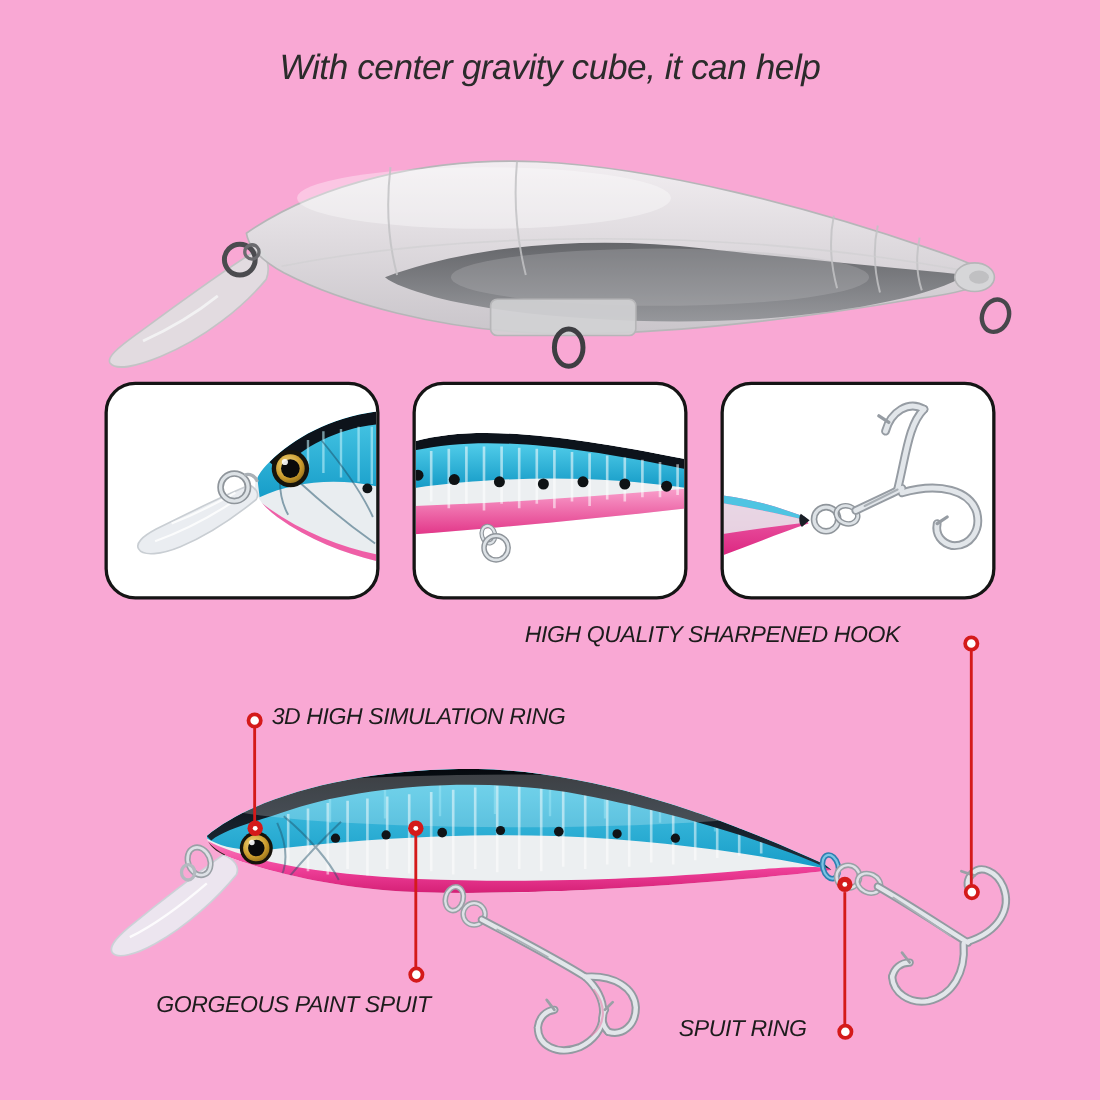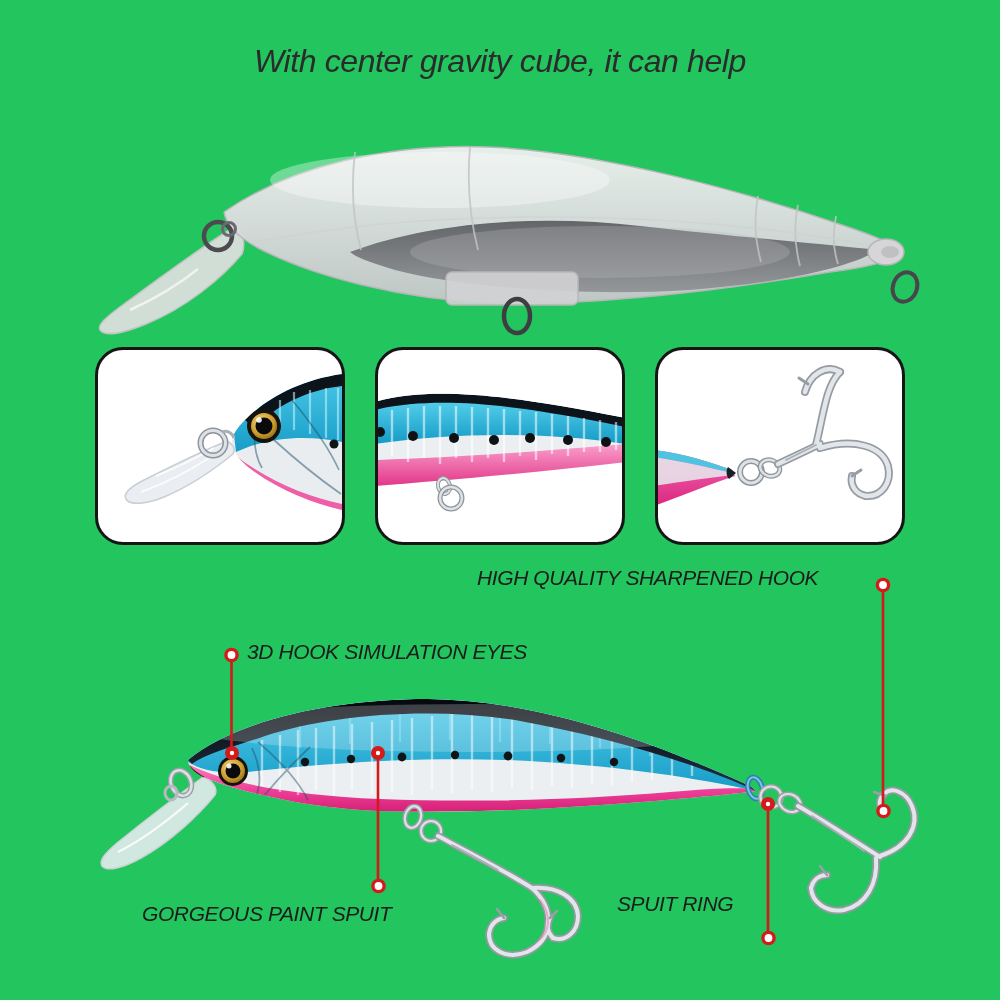--- a/index.html
+++ b/index.html
@@ -1,18 +1,18 @@
 <!DOCTYPE html>
 <html><head>
 <meta charset="utf-8">
 <style>
   html,body{margin:0;padding:0;background:#e9e9ea;}
   .stage{
     position:relative;width:1000px;height:1000px;margin:0 auto;
-    background:#22c55e;overflow:hidden;
+    background:#f9a8d4;overflow:hidden;
     font-family:"Liberation Sans",sans-serif;
   }
   .scene{position:absolute;left:0;top:0;width:1000px;height:1000px;}
   .heading{
     position:absolute;top:40px;left:0;width:1000px;text-align:center;
     font-style:italic;font-size:32px;line-height:1.32;color:#2b2b2b;
     letter-spacing:-0.4px;
   }
   .panel{
     position:absolute;top:347px;width:250px;height:198px;
@@ -23,21 +23,21 @@
   .panel-1{left:95px;}
   .panel-2{left:375px;}
   .panel-3{left:655px;}
   .callout{
     position:absolute;font-style:italic;font-size:21px;color:#1c1c1c;
     letter-spacing:-0.4px;white-space:nowrap;
   }
   .callout-hook{left:477px;top:566px;}
   .callout-eyes{left:247px;top:640px;}
   .callout-paint{left:142px;top:902px;}
-  .callout-ring{left:617px;top:892px;text-align:right;}
+  .callout-ring{left:617px;top:924px;text-align:right;}
 </style>
 </head>
 <body>
 
 <div class="stage">
 
   <div class="heading">
     <div>With center gravity cube, it can help</div>
   </div>
 
@@ -326,17 +326,17 @@
           <path d="M 162,98 C 196,88 224,96 230,116 C 234,132 224,147 208,146"></path>
           <path d="M 208,146 C 198,144 192,136 194,126"></path>
         </g>
         <path d="M 128,110 C 140,104 152,98 158,95" stroke="#aab0b6" stroke-width="1.8"></path>
         <path d="M 150,34 L 141,28 M 194,126 L 203,120" stroke="#969ca3" stroke-width="3"></path>
       </g>
     </svg>
   </div>
 
   <div class="callout callout-hook">HIGH QUALITY SHARPENED HOOK</div>
-  <div class="callout callout-eyes">3D HOOK SIMULATION EYES</div>
+  <div class="callout callout-eyes">3D HIGH SIMULATION RING</div>
   <div class="callout callout-paint">GORGEOUS PAINT SPUIT</div>
   <div class="callout callout-ring">SPUIT RING</div>
 
 </div>
 
 </body></html>

